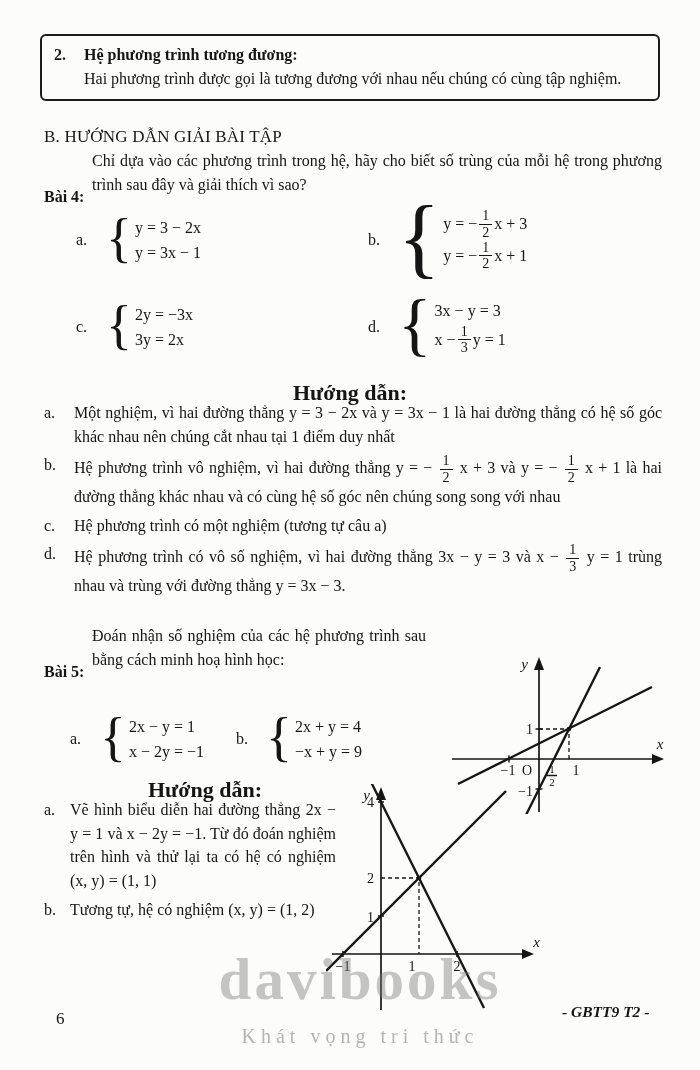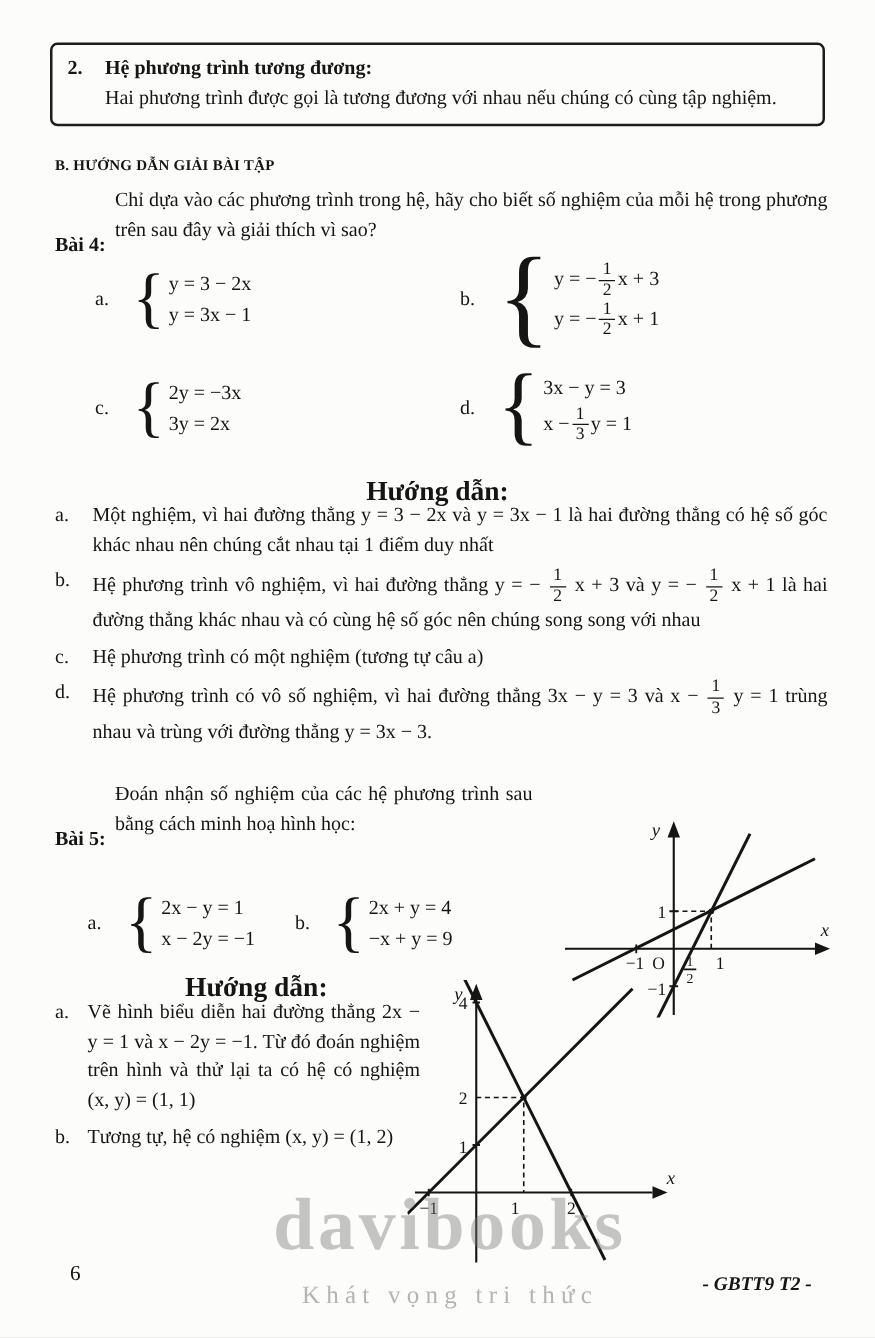--- a/index.html
+++ b/index.html
@@ -12,21 +12,21 @@
   .bold{font-weight:bold;}
   .just{text-align:justify;}
   p{margin:0;}
 
   
   .equiv-box{left:40px;top:34px;width:590px;border:2px solid #1c1c1c;border-radius:6px;padding:7px 14px 9px 12px;}
   .row{display:flex;}
   .lbl-num{flex:0 0 30px;font-weight:bold;}
   .box-content{flex:1;}
 
-  .heading-b{left:44px;top:124px;font-size:12px;font-weight:bold;letter-spacing:.2px;text-align:right;}
+  .heading-b{left:44px;top:124px;font-size:17px;font-weight:normal;letter-spacing:.2px;text-align:right;}
 
   .bai4-row{left:44px;top:149px;width:618px;}
   .lbl-bai{flex:0 0 48px;font-weight:bold;margin-top:36px;}
   .para{flex:1;text-align:justify;}
 
   
   .systems{left:76px;top:196px;width:566px;display:grid;grid-template-columns:292px 1fr;row-gap:8px;align-items:center;}
   .system{display:flex;align-items:center;}
   .sys-label{width:30px;}
   .brace{line-height:1;font-weight:400;margin-right:3px;transform:translateY(-2px);}
@@ -64,42 +64,42 @@
   .gaxis{stroke:#151515;stroke-width:1.7;}
   .gtick{stroke:#151515;stroke-width:1.5;}
   .gdash{stroke:#151515;stroke-width:1.3;stroke-dasharray:4 3;fill:none;}
 
   .wm1{left:130px;top:936px;width:460px;text-align:center;font-size:59px;font-weight:bold;
        color:rgba(120,120,120,.42);letter-spacing:3px;z-index:6;pointer-events:none;white-space:nowrap;}
   .wm2{left:170px;top:1022px;width:380px;text-align:center;font-size:20px;
        color:rgba(120,120,120,.55);letter-spacing:5px;z-index:6;pointer-events:none;white-space:nowrap;}
 
   .pg-num{left:56px;top:1006px;font-size:17px;}
-  .bk-code{left:562px;top:1001px;font-weight:bold;font-style:italic;font-size:15.5px;margin-top:16px;}
+  .bk-code{left:562px;top:1001px;font-weight:bold;font-style:italic;font-size:15.5px;}
 </style>
 </head>
 <body>
 
 <div class="page">
 
   <div class="abs equiv-box">
     <div class="row">
       <span class="lbl-num">2.</span>
       <div class="box-content">
         <div class="bold">Hệ phương trình tương đương:</div>
         <p class="just">Hai phương trình được gọi là tương đương với nhau nếu chúng có cùng tập nghiệm.</p>
       </div>
     </div>
   </div>
 
   <div class="abs heading-b">B. HƯỚNG DẪN GIẢI BÀI TẬP</div>
 
   <div class="abs bai4-row row">
     <span class="lbl-bai">Bài 4:</span>
-    <p class="para">Chỉ dựa vào các phương trình trong hệ, hãy cho biết số nghiệm của mỗi hệ trong phương trên sau đây và giải thích vì sao?</p>
+    <p class="para">Chỉ dựa vào các phương trình trong hệ, hãy cho biết số trùng của mỗi hệ trong phương trình sau đây và giải thích vì sao?</p>
   </div>
 
   <div class="abs systems">
 
     <div class="system">
       <span class="sys-label">a.</span>
       <span class="brace brace-md">{</span>
       <div class="sys-lines">
         <div class="sys-line">y = 3 − 2x</div>
         <div class="sys-line">y = 3x − 1</div>

